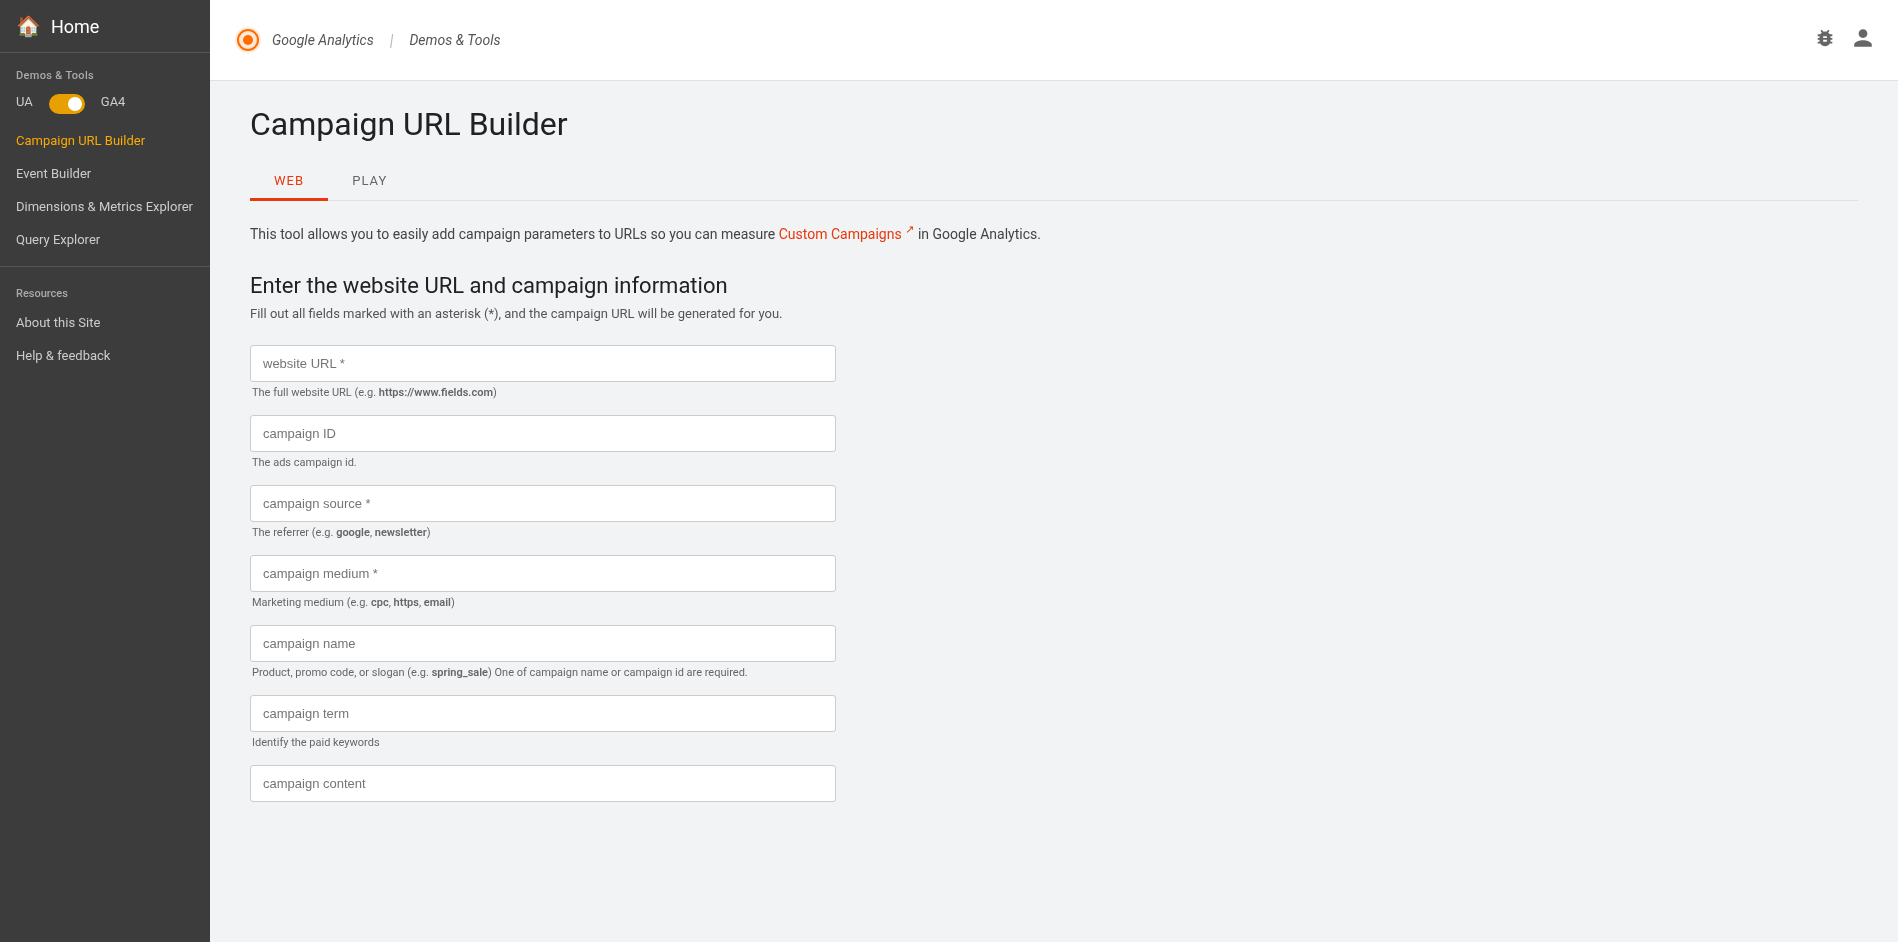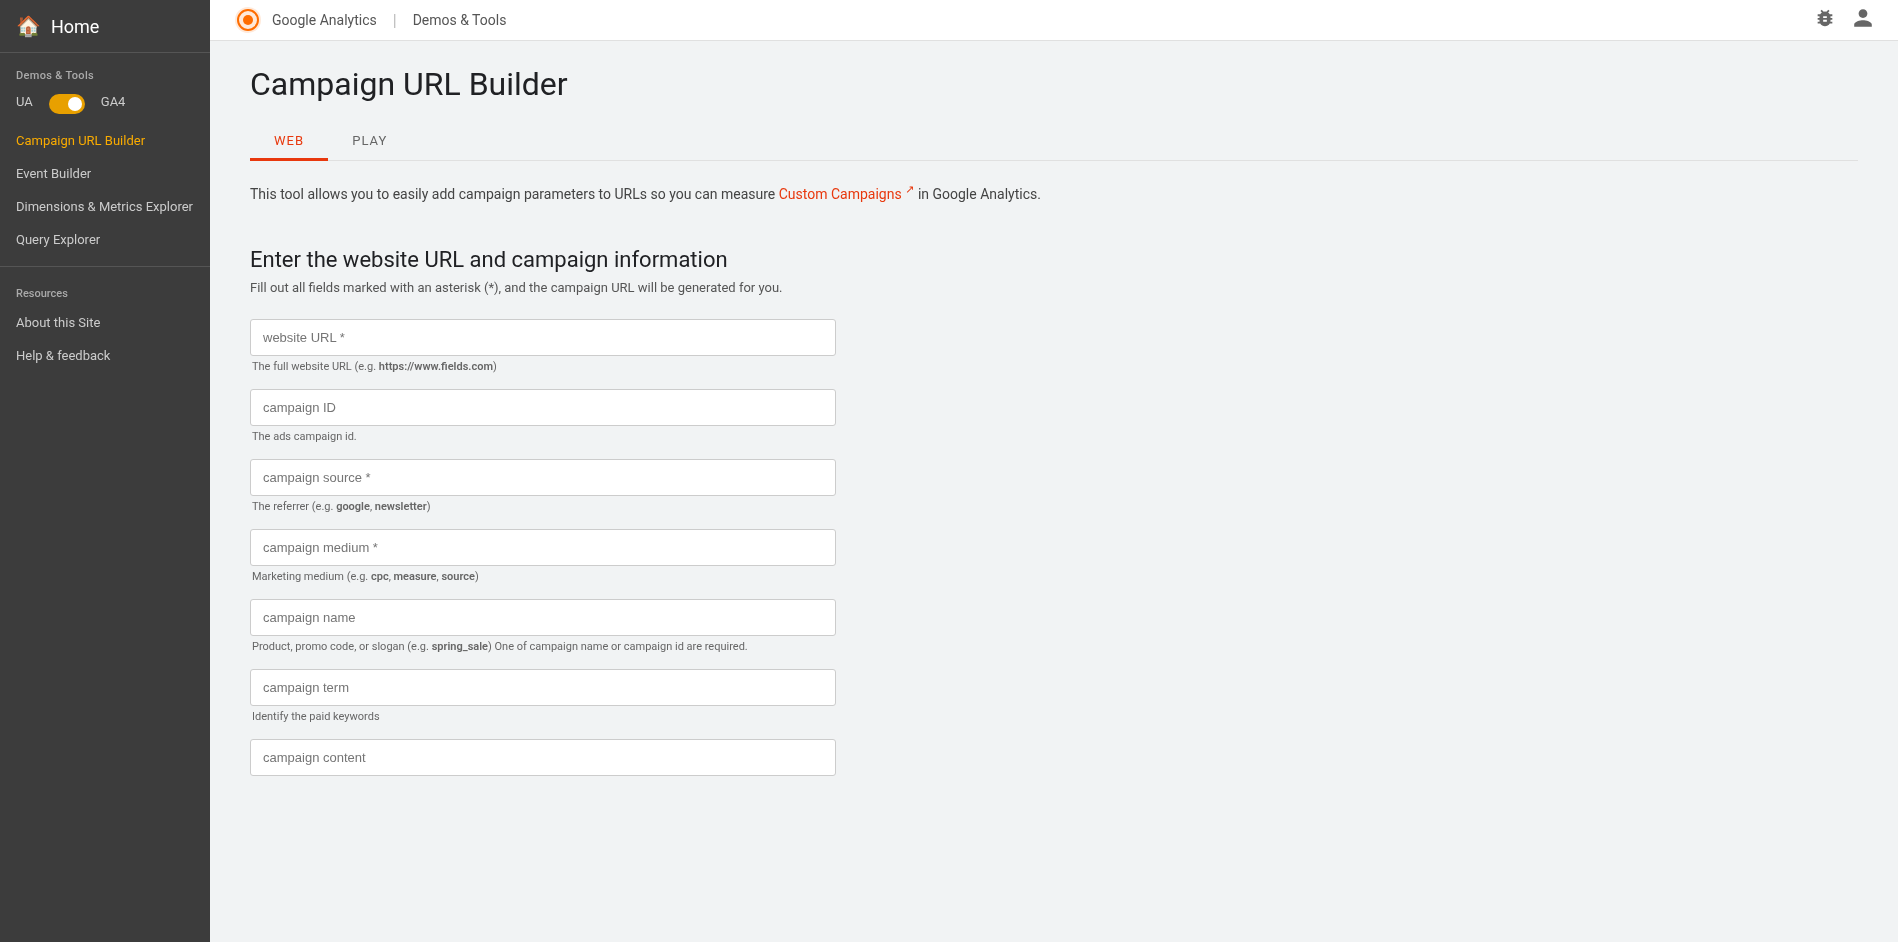--- a/index.html
+++ b/index.html
@@ -101,25 +101,26 @@
     
     #main {
       flex: 1;
       overflow-y: auto;
       background: #f1f3f4;
     }
 
     
     #topbar {
       background: #fff;
-      padding: 6px 24px;
+      padding: 26px 24px;
       display: flex;
       align-items: center;
       justify-content: space-between;
       border-bottom: 1px solid #e0e0e0;
+      font-style: italic;
     }
     #topbar-brand {
       display: flex;
       align-items: center;
       gap: 10px;
     }
     .ga-logo {
       width: 28px;
       height: 28px;
     }
@@ -175,21 +176,21 @@
     }
     .tab.active {
       color: #e8380d;
       border-bottom: 3px solid #e8380d;
     }
 
     
     .description {
       font-size: 14px;
       color: #444;
-      margin-bottom: 42px;
+      margin-bottom: 28px;
       line-height: 1.6;
     }
     .description a {
       color: #e8380d;
       text-decoration: none;
     }
 
     
     .form-section-title {
       font-size: 22px;
@@ -327,21 +328,21 @@
     <div class="form-field">
       <input type="text" placeholder="campaign source *" style="">
       <div class="field-hint">
         The referrer (e.g. <em>google</em>, <em>newsletter</em>)
       </div>
     </div>
 
     <div class="form-field">
       <input type="text" placeholder="campaign medium *" style="">
       <div class="field-hint">
-        Marketing medium (e.g. <em>cpc</em>, <em>measure</em>, <em>source</em>)
+        Marketing medium (e.g. <em>cpc</em>, <em>https</em>, <em>email</em>)
       </div>
     </div>
 
     <div class="form-field">
       <input type="text" placeholder="campaign name" style="">
       <div class="field-hint">
         Product, promo code, or slogan (e.g. <em>spring_sale</em>) One of campaign name or campaign id are required.
       </div>
     </div>
 

